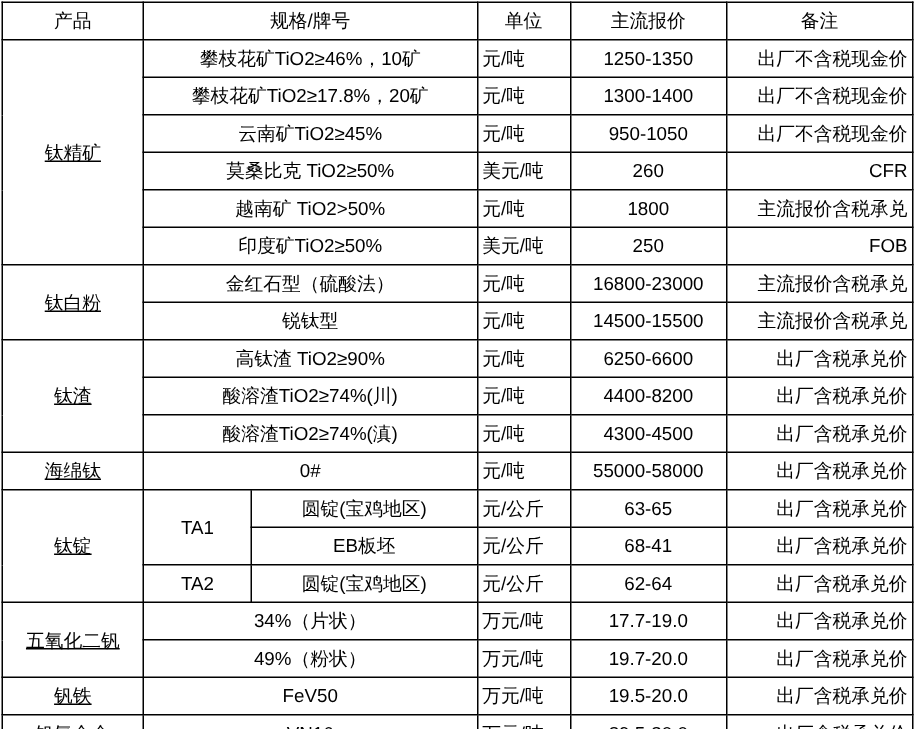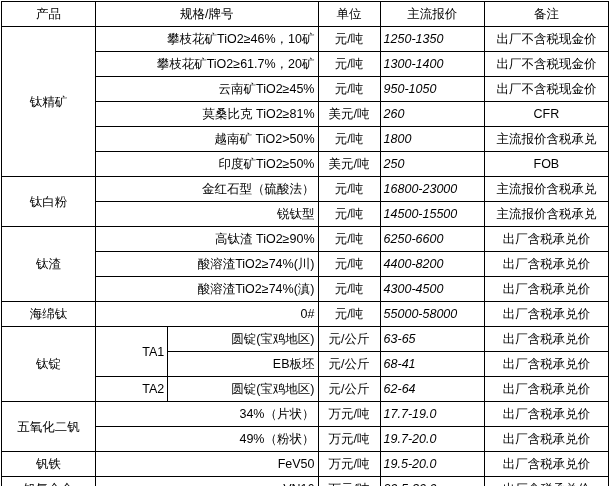--- a/index.html
+++ b/index.html
@@ -34,33 +34,32 @@
     text-align: center;
     font-weight: bold;
     font-size: 13.5px;
     height: 26px;
     margin-top: 12px;
   }
   .cat {
     text-align: center;
     font-weight: bold;
     font-size: 14px;
+    text-decoration: underline;
   }
   .left {
-    text-align: left;
-    font-style: italic;
+    text-align: center;
   }
   .center {
-    text-align: center;
   }
   .sub {
+    text-align: center;
+  }
+  .note {
     text-align: right;
-  }
-  .note {
-    text-align: center;
   }
 </style>
 </head>
 <body>
 
 <table id="price-table">
   <colgroup>
     <col style="width:94px">
     <col style="width:72px">
     <col style="width:150px">
@@ -80,33 +79,33 @@
   <tbody>
 
     <tr>
       <td class="cat" rowspan="6">钛精矿</td>
       <td class="sub" colspan="2">攀枝花矿TiO2≥46%，10矿</td>
       <td class="center">元/吨</td>
       <td class="left">1250-1350</td>
       <td class="note">出厂不含税现金价</td>
     </tr>
     <tr>
-      <td class="sub" colspan="2">攀枝花矿TiO2≥61.7%，20矿</td>
+      <td class="sub" colspan="2">攀枝花矿TiO2≥17.8%，20矿</td>
       <td class="center">元/吨</td>
       <td class="left">1300-1400</td>
       <td class="note">出厂不含税现金价</td>
     </tr>
     <tr>
       <td class="sub" colspan="2">云南矿TiO2≥45%</td>
       <td class="center">元/吨</td>
       <td class="left">950-1050</td>
       <td class="note">出厂不含税现金价</td>
     </tr>
     <tr>
-      <td class="sub" colspan="2">莫桑比克  TiO2≥81%</td>
+      <td class="sub" colspan="2">莫桑比克  TiO2≥50%</td>
       <td class="center">美元/吨</td>
       <td class="left">260</td>
       <td class="note">CFR</td>
     </tr>
     <tr>
       <td class="sub" colspan="2">越南矿 TiO2&gt;50%</td>
       <td class="center">元/吨</td>
       <td class="left">1800</td>
       <td class="note">主流报价含税承兑</td>
     </tr>

